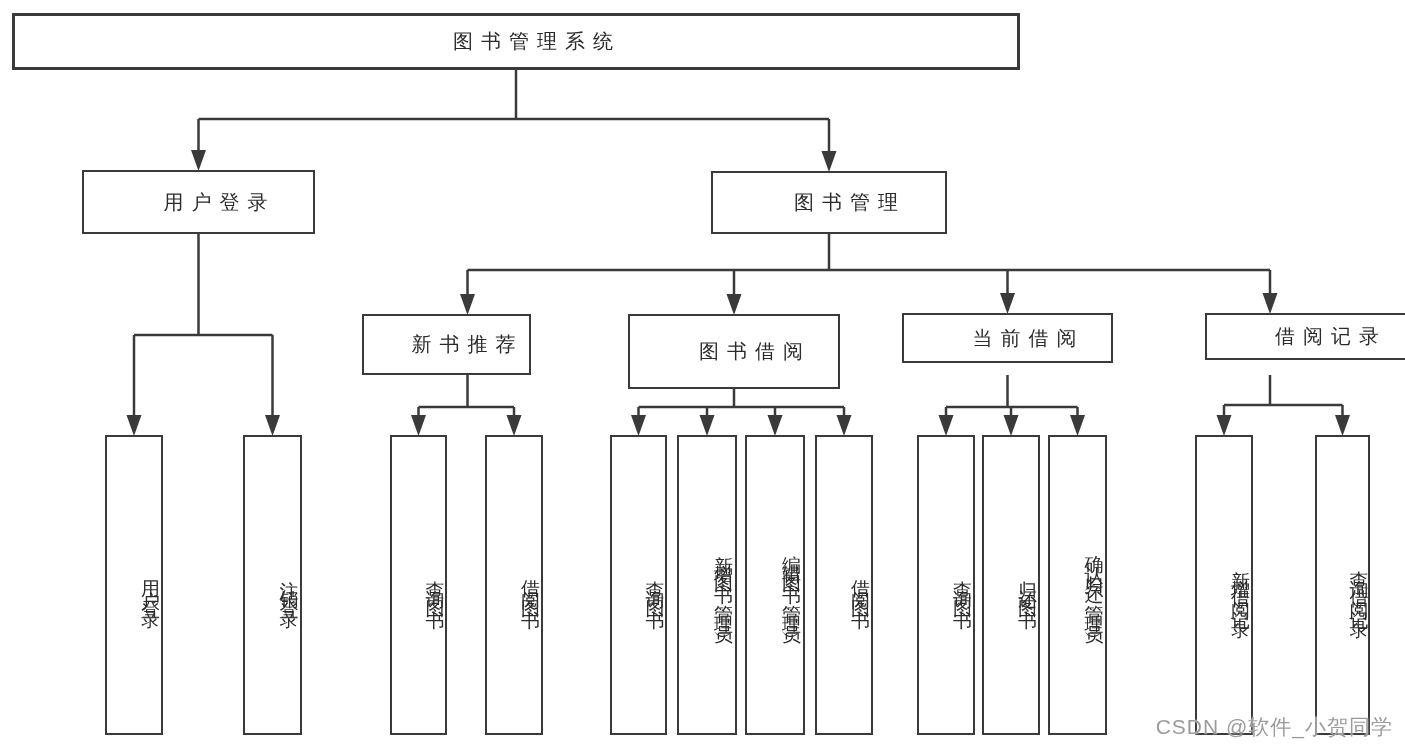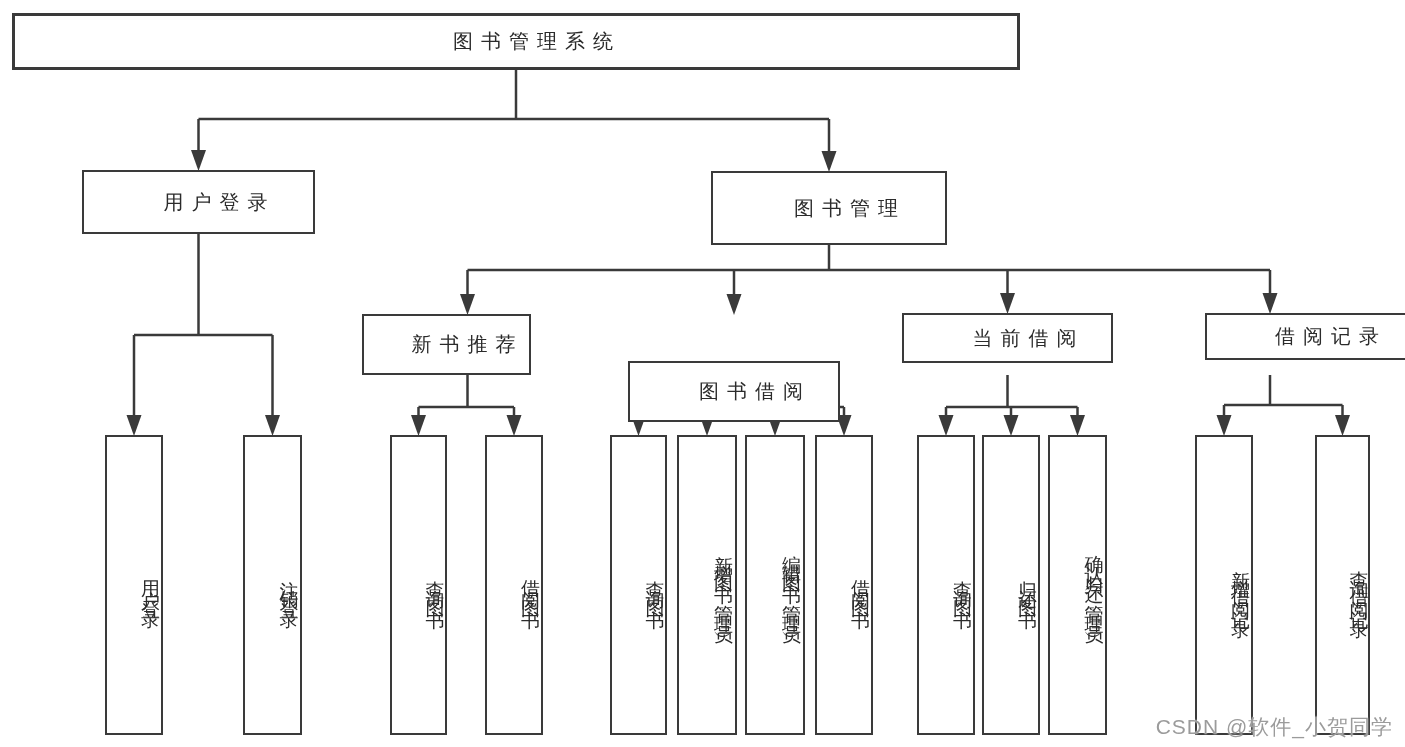--- a/index.html
+++ b/index.html
@@ -122,27 +122,27 @@
       <line x1="1342.5" y1="405" x2="1342.5" y2="421" stroke="#3a3a3a" stroke-width="2.5"></line>
       <polygon points="1335,415 1350,415 1342.5,436" fill="#3a3a3a"></polygon>
     </svg>
   <div id="nodes-layer">
       <div class="node root-node" style="left: 12px; top: 13px; width: 1008px; height: 57px; border-color: rgb(58, 58, 58);">
         <span>图书管理系统</span>
       </div>
       <div class="node" style="left: 82px; top: 170px; width: 233px; height: 64px; border-color: rgb(58, 58, 58);">
         <span>用户登录</span>
       </div>
-      <div class="node" style="left: 711px; top: 171px; width: 236px; height: 74px; border-color: rgb(58, 58, 58);">
+      <div class="node" style="left: 711px; top: 171px; width: 236px; height: 63px; border-color: rgb(58, 58, 58);">
         <span>图书管理</span>
       </div>
       <div class="node" style="left: 362px; top: 314px; width: 169px; height: 61px; border-color: rgb(58, 58, 58);">
         <span>新书推荐</span>
       </div>
-      <div class="node" style="left: 628px; top: 314px; width: 212px; height: 61px; border-color: rgb(58, 58, 58); margin-top: 47px;">
+      <div class="node" style="left: 628px; top: 314px; width: 212px; height: 75px; border-color: rgb(58, 58, 58);">
         <span>图书借阅</span>
       </div>
       <div class="node" style="left: 902px; top: 313px; width: 211px; height: 50px; border-color: rgb(58, 58, 58); font-family: Liberation Serif, serif;">
         <span>当前借阅</span>
       </div>
       <div class="node" style="left: 1205px; top: 313px; width: 210px; height: 47px; border-color: rgb(58, 58, 58); font-family: Liberation Mono, monospace;">
         <span>借阅记录</span>
       </div>
       <div class="node v" style="left: 105px; top: 435px; width: 58px; height: 300px; border-color: rgb(58, 58, 58);">
         <span>用户登录</span>

